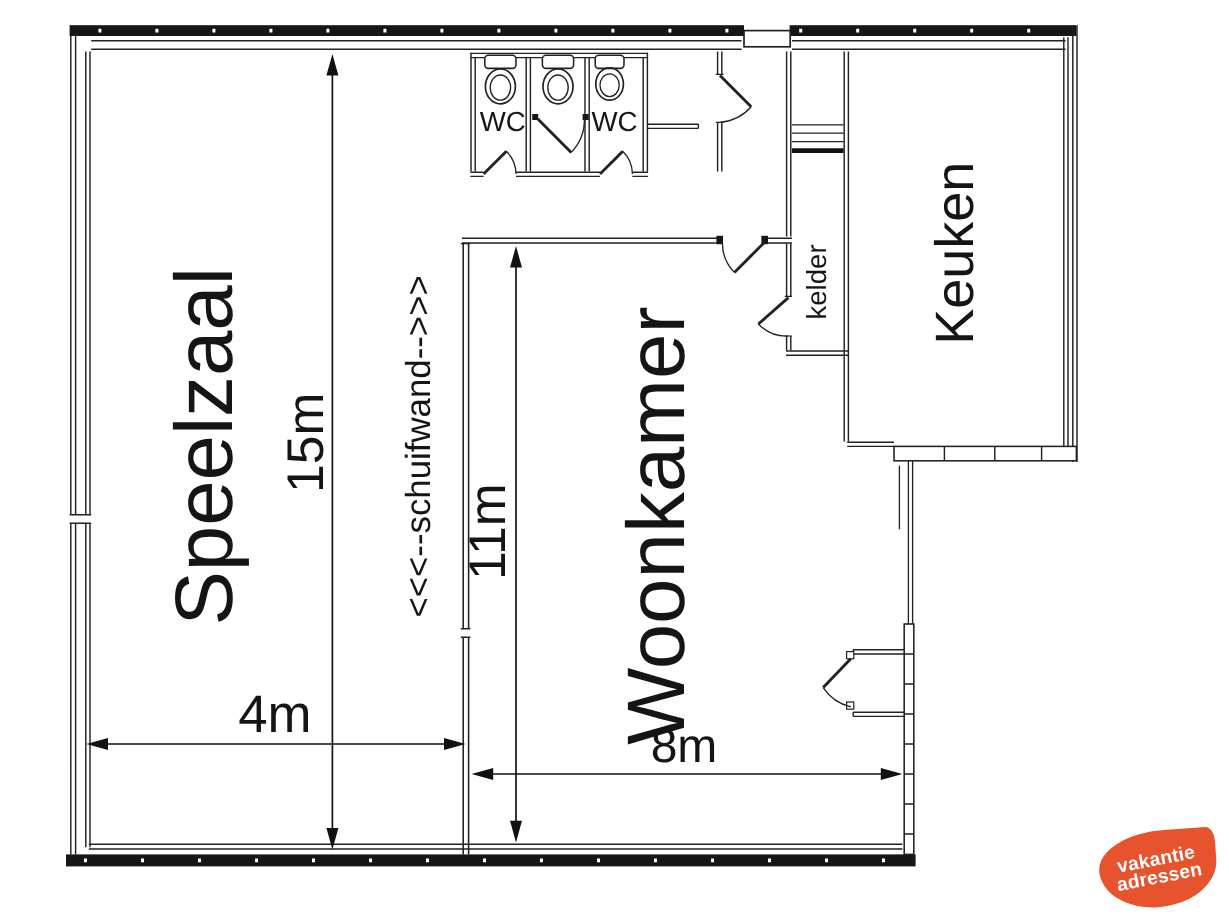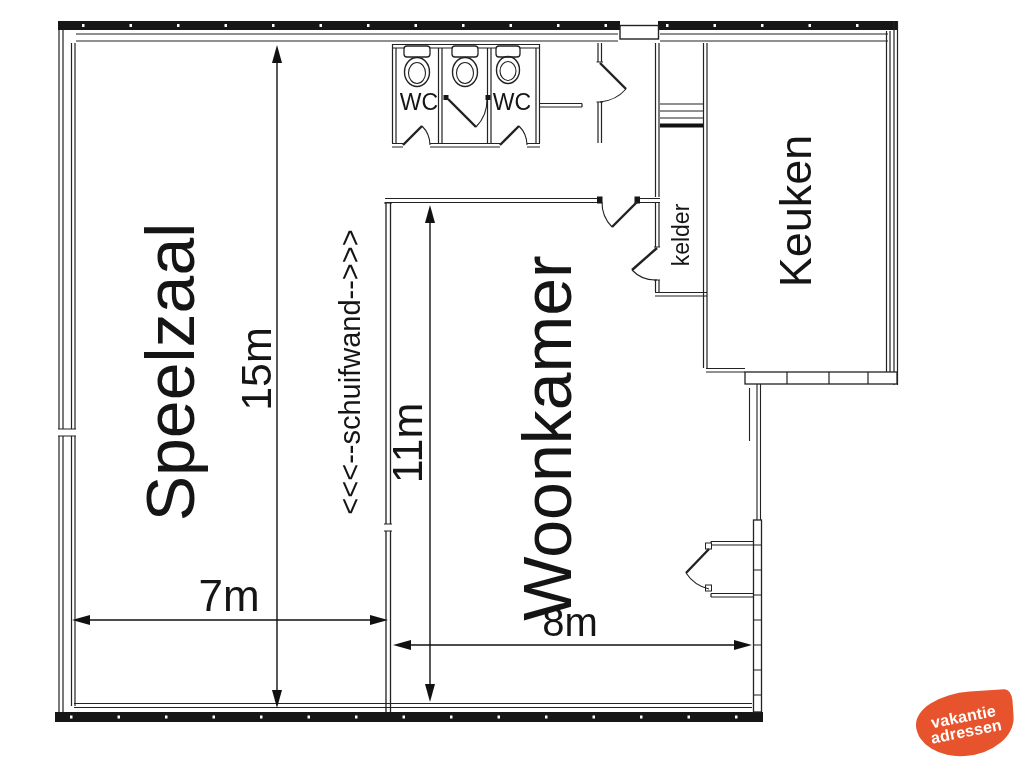--- a/index.html
+++ b/index.html
@@ -172,21 +172,21 @@
 <div class="lbl rot" style="left:170px;top:372px;font-size:68px;">Speelzaal</div>
 <div class="lbl rot" style="left:547px;top:438px;font-size:68px;">Woonkamer</div>
 <div class="lbl rot" style="left:795px;top:211px;font-size:45px;">Keuken</div>
 <div class="lbl rot" style="left:681px;top:235px;font-size:23px;">kelder</div>
 <div class="lbl" style="left:419px;top:102px;font-size:23px;">WC</div>
 <div class="lbl" style="left:512px;top:102px;font-size:23px;">WC</div>
 <div class="lbl rot" style="left:350px;top:372px;font-size:29px;">&lt;&lt;&lt;--schuifwand--&gt;&gt;&gt;</div>
 
 <div class="lbl rot" style="left:256px;top:369px;font-size:43px;">15m</div>
 <div class="lbl rot" style="left:407px;top:443px;font-size:43px;">11m</div>
-<div class="lbl" style="left:229px;top:596px;font-size:44px;">7m</div>
+<div class="lbl" style="left:229px;top:596px;font-size:44px;">4m</div>
 <div class="lbl" style="left:570px;top:622px;font-size:40px;">8m</div>
 
 <div class="logo" style="left:902px;top:683px;">
   <div class="logo-blob">
     <div class="logo-text">
       <div>vakantie</div>
       <div>adressen</div>
     </div>
   </div>
 </div>

